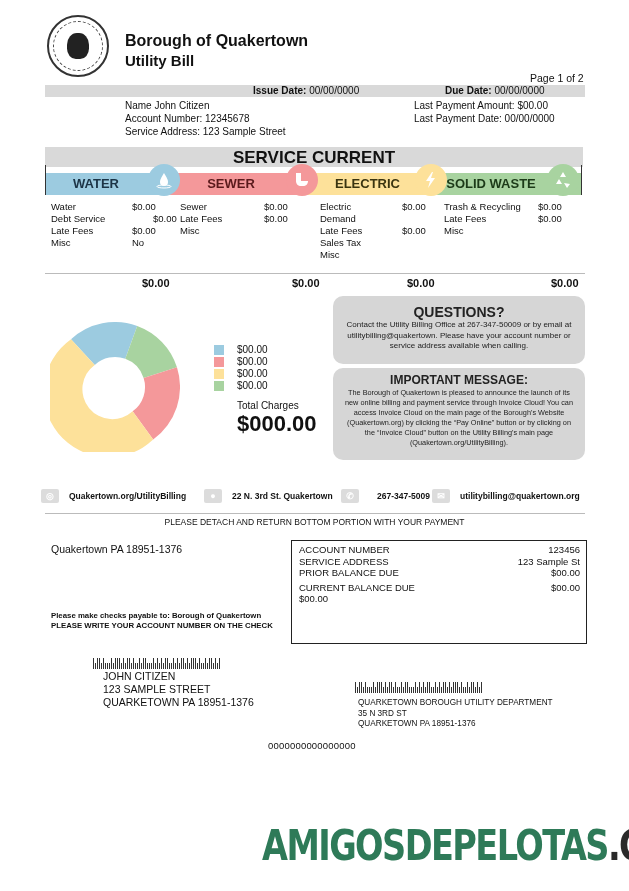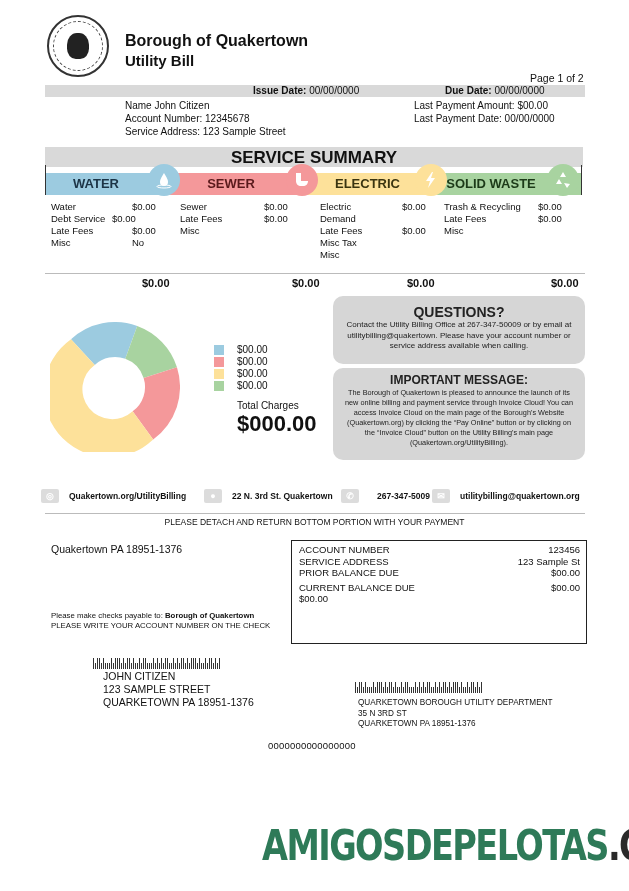--- a/index.html
+++ b/index.html
@@ -61,21 +61,21 @@
   .box-m .box-text { font-size: 7.3px; line-height: 10px; }
 
   
   .contact { top: 488px; height: 16px; display:flex; align-items:center; font-size: 8.5px; font-weight:bold; }
   .cicon { width: 18px; height: 14px; background: #dcdcdc; margin-right: 10px; border-radius: 2px; display:flex; align-items:center; justify-content:center; color:#fff; font-size: 9px; }
   .detach-line { left: 45px; top: 513px; width: 540px; height: 1px; background: #bbb; }
   .detach { left: 0; width: 629px; top: 517px; text-align:center; font-size: 8.5px; }
 
   
   .remit-addr { left: 51px; top: 543px; font-size: 10.5px; line-height: 13px; }
-  .remit-note { left: 51px; top: 611px; font-size: 7.8px; line-height: 10px; }
+  .remit-note { left: 51px; top: 611px; font-size: 7.8px; line-height: 10px; font-weight: bold; }
   .remit-box { left: 291px; top: 540px; width: 296px; height: 104px; border: 1.5px solid #222; padding: 3px 6px 0 7px; font-size: 9.5px; }
   .rb-row { display:flex; justify-content: space-between; line-height: 11.5px; }
   .rb-gap { margin-top: 3px; }
   .rb-enclosed { margin-top: 13px; display:flex; align-items:flex-end; }
   .rb-line { width: 122px; height: 1px; background:#222; margin-left: 63px; margin-bottom: -4px; }
 
   
   .barcode { height: 11px; display:flex; align-items:flex-end; gap: 1px; }
   .barcode span { width: 1px; background: #333; display:block; }
   .bc1 { left: 93px; top: 658px; }
@@ -106,21 +106,21 @@
 <div class="abs info-left">
   <div>Name John Citizen</div>
   <div>Account Number: 12345678</div>
   <div>Service Address: 123 Sample Street</div>
 </div>
 <div class="abs info-right">
   <div>Last Payment Amount: $00.00</div>
   <div>Last Payment Date: 00/00/0000</div>
 </div>
 
-<div class="abs summary-bar">SERVICE SUMMARY</div>
+<div class="abs summary-bar">SERVICE CURRENT</div>
 <div class="abs vline-left"></div>
 <div class="abs vline-right"></div>
 
 <div class="abs band band-water" style="padding-right:20px">WATER</div>
 <div class="abs band band-sewer" style="padding-right:10px">SEWER</div>
 <div class="abs band band-electric" style="padding-right:2px">ELECTRIC</div>
 <div class="abs band band-solid" style="padding-right:30px">SOLID WASTE</div>
 
 <div class="abs circle c-water">
   <svg width="18" height="18" viewBox="0 0 18 18">
@@ -144,21 +144,21 @@
       <path d="M10 2 l3 5 h-6Z M17 14 l-3 4 -3-5Z M3 14 l3-5 3 5Z" fill="#fff"></path>
     </svg>
 </div>
 
 <div class="abs svc-col" style="left:51px;">
   <div class="svc-row">
       <span class="name" style="width:81px">Water</span>
       <span class="amt">$0.00</span>
     </div>
   <div class="svc-row">
-      <span class="name" style="width:61px">Debt Service</span>
+      <span class="name" style="width:102px">Debt Service</span>
       <span class="amt">$0.00</span>
     </div>
   <div class="svc-row">
       <span class="name" style="width:81px">Late Fees</span>
       <span class="amt">$0.00</span>
     </div>
   <div class="svc-row">
       <span class="name" style="width:81px">Misc</span>
       <span class="amt">No</span>
     </div>
@@ -184,21 +184,21 @@
     </div>
   <div class="svc-row">
       <span class="name" style="width:82px">Demand</span>
       <span class="amt"></span>
     </div>
   <div class="svc-row">
       <span class="name" style="width:82px">Late Fees</span>
       <span class="amt">$0.00</span>
     </div>
   <div class="svc-row">
-      <span class="name" style="width:82px">Misc Tax</span>
+      <span class="name" style="width:82px">Sales Tax</span>
       <span class="amt"></span>
     </div>
   <div class="svc-row">
       <span class="name" style="width:82px">Misc</span>
       <span class="amt"></span>
     </div>
 </div>
 <div class="abs svc-col" style="left:444px;">
   <div class="svc-row">
       <span class="name" style="width:94px">Trash &amp; Recycling</span>

